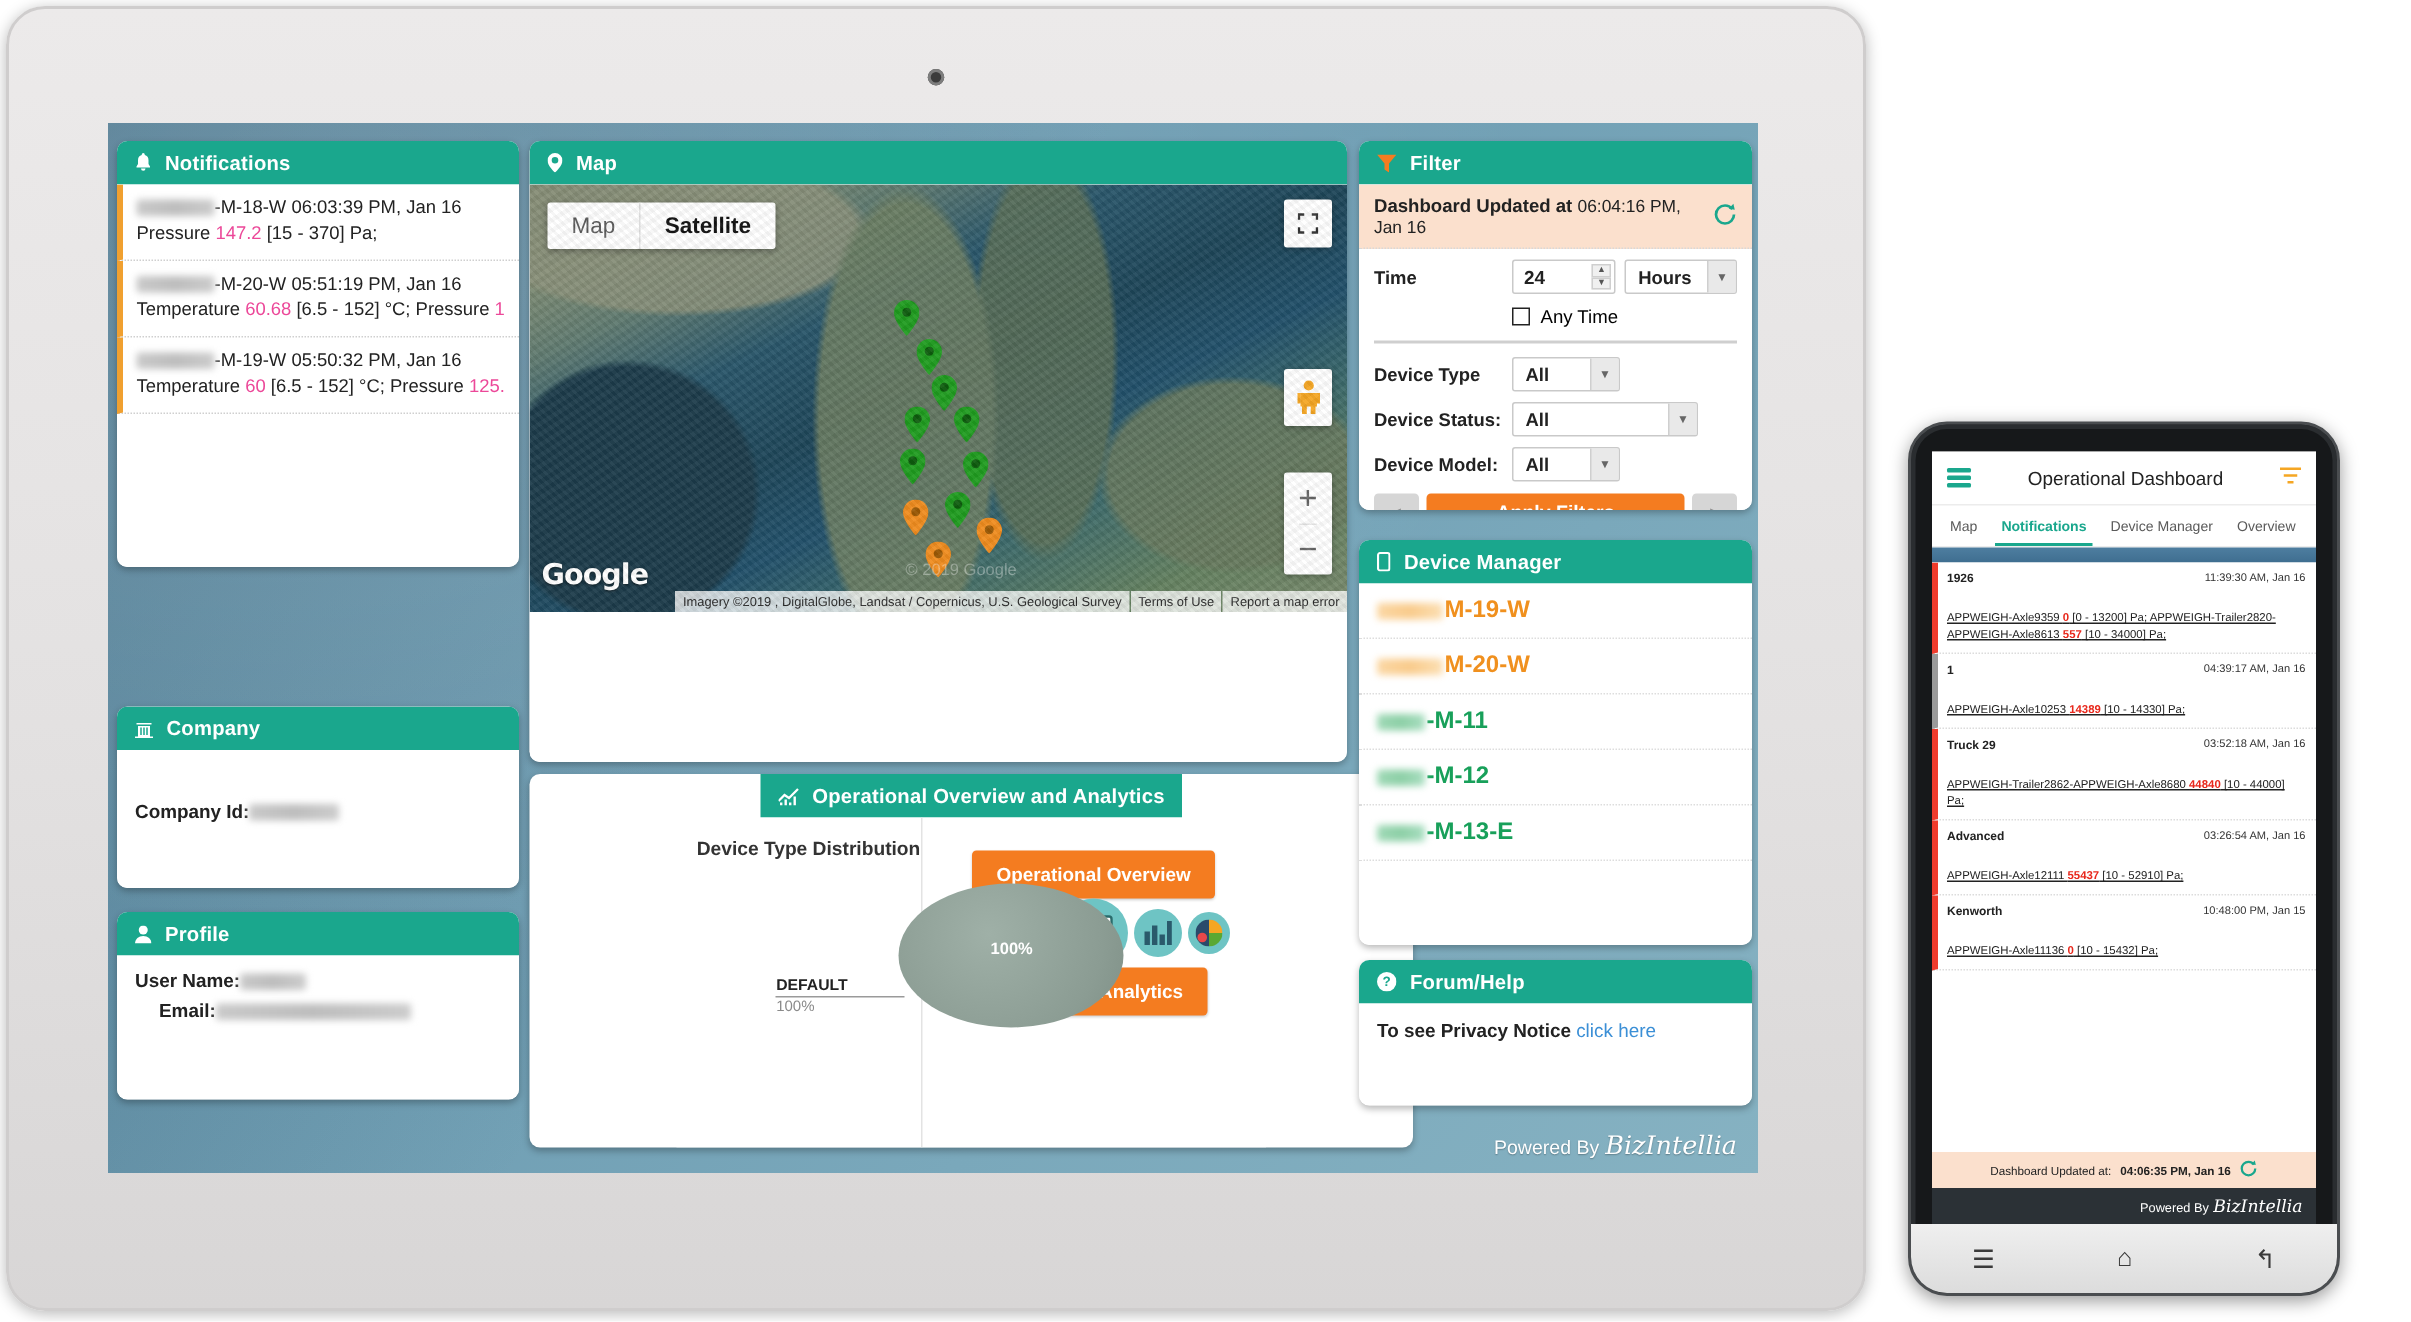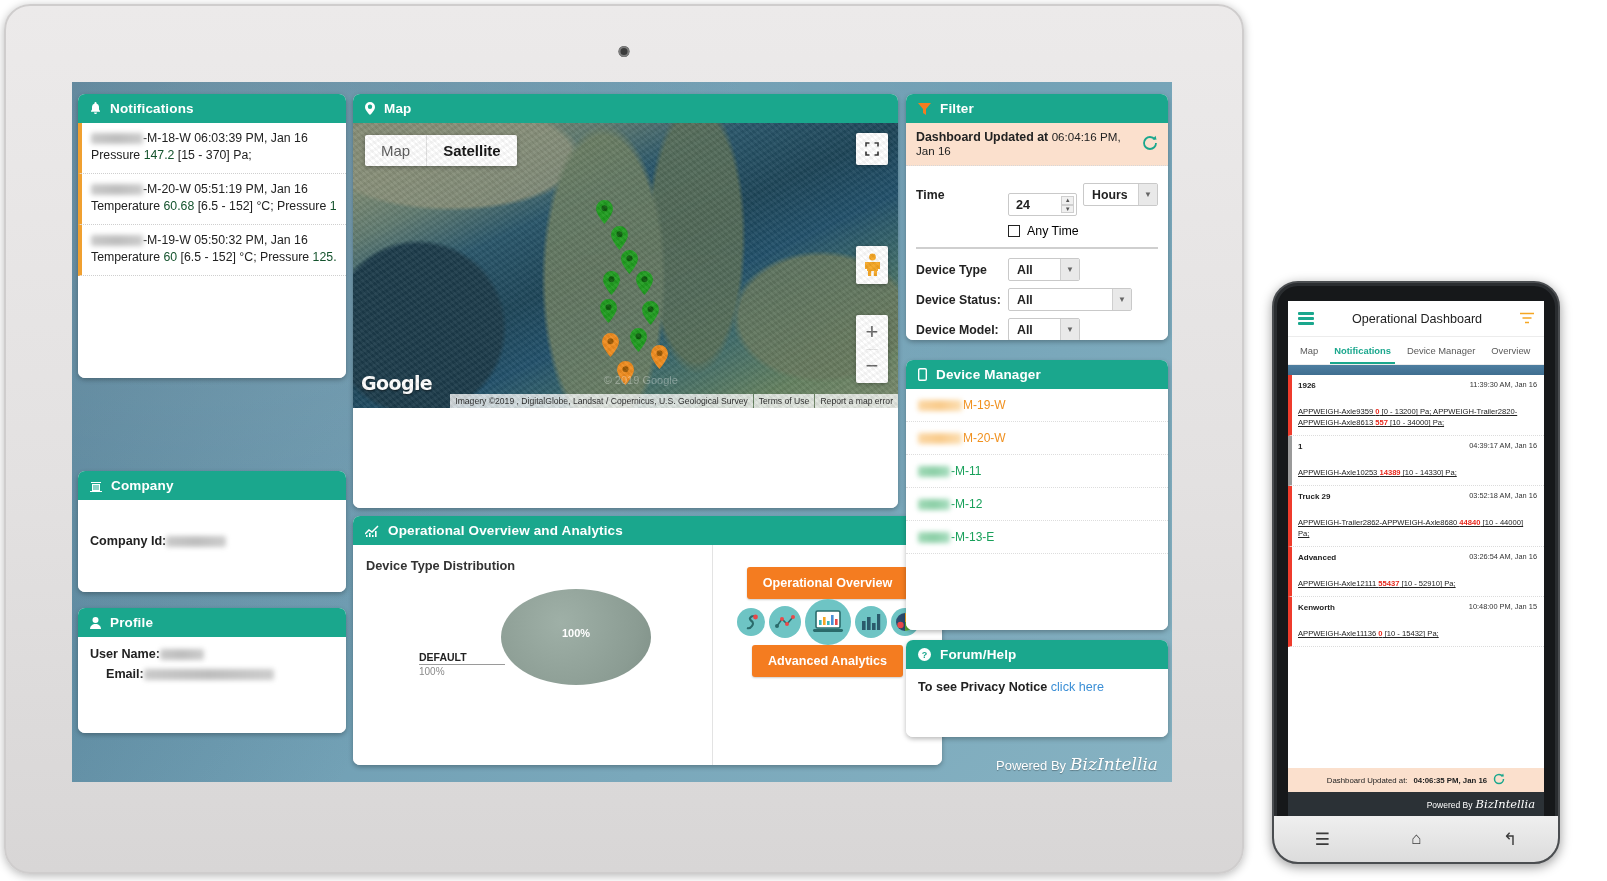--- a/index.html
+++ b/index.html
@@ -68,21 +68,21 @@
     font-size: 12.3px; color: #222; line-height: 1.42;
   }
   .blur {
     display:inline-block; vertical-align:-2px;
     background: linear-gradient(90deg,#c9c9c9,#bdbdbd,#cccccc);
     filter: blur(2.4px); border-radius: 2px;
     height: 11px;
   }
   .b-md { width: 52px; }
   .b-lg { width: 130px; }
-  .amber { color: #14532d; }
+  .amber { color: #ec4899; }
   .nline2 { white-space: nowrap; overflow: hidden; text-overflow: clip; }
 
   
   .kv { font-size: 12.6px; color: #222; padding: 10px 12px 0 12px; font-weight: bold;}
 
   
   .map-canvas {
     position:absolute; inset:0;
     background:
       radial-gradient(circle at 12% 72%, #1c3b4a 0 16%, rgba(28,59,74,0) 17%),
@@ -169,21 +169,21 @@
     display:flex; align-items:center; justify-content:space-between;
     border-bottom:1px dotted #d8d8d8;
   }
   .upd-bar b { font-weight:bold; }
   .upd-bar .t { font-weight:normal; font-size:11.6px; }
   .frow { display:flex; align-items:center; padding:7px 10px 0 10px; font-size:12.3px; }
   .flab { font-weight:bold; color:#222; width:92px; flex:none; }
   .fnum {
     width:72px; height:23px; border:1px solid #c9c9c9; border-radius:2px; background:#fff;
     display:flex; align-items:center; font-size:12.6px; font-weight:bold; padding-left:7px;
-    position:relative; color:#222;margin-top:20px;
+    position:relative; color:#222;
   }
   .spin { position:absolute; right:2px; top:2px; bottom:2px; width:13px;
      display:flex; flex-direction:column; }
   .spin i { flex:1; background:#f0f0f0; border:1px solid #cfcfcf; font-style:normal;
      font-size:6px; display:flex; align-items:center; justify-content:center; color:#555; }
   .fsel {
     height:23px; border:1px solid #c9c9c9; border-radius:2px; background:#fff;
     display:flex; align-items:center; justify-content:space-between;
     font-size:12.3px; padding-left:8px; color:#222; font-weight:bold;
   }
@@ -192,21 +192,21 @@
   .chkrow { display:flex; align-items:center; gap:7px; padding:8px 0 0 102px; font-size:12.4px;}
   .chk { width:12px; height:12px; border:1.6px solid #222; background:#fff; }
   .hr { height:2px; background:#cfcfcf; margin:9px 10px 2px 10px; }
   .apply-row { display:flex; gap:5px; padding:8px 10px 9px 10px; align-items:center; }
   .arrow-btn { width:30px; height:25px; background:#d6d6d6; color:#8e8e8e; font-size:12px;
      display:flex; align-items:center; justify-content:center; border-radius:3px; }
   .apply-btn { flex:1; height:25px; background:#f47c20; color:#fff; font-weight:bold;
      font-size:13px; display:flex; align-items:center; justify-content:center; border-radius:3px; }
 
   
-  .dev-row { border-bottom:1px dotted #ddd; padding:9px 12px; font-size:12px; font-weight:normal; }
+  .dev-row { border-bottom:1px dotted #ddd; padding:9px 12px; font-size:16px; font-weight:bold; }
   .dev-row.g { color:#18a05a; }
   .dev-row.o { color:#f0901e; }
   .dev-row .blur { margin-right:1px; }
   .blur-g { background:linear-gradient(90deg,#9fd9b6,#8ccfa6,#a8dec0); }
   .blur-o { background:linear-gradient(90deg,#fbd7a4,#f9cb8b,#fcdfb3); }
 
   
   .help-txt { padding:11px 12px; font-size:12.6px; font-weight:bold; color:#222; }
   .help-txt a { color:#3b8fd6; font-weight:normal; text-decoration:none; }
 
@@ -439,21 +439,21 @@
             <div class="glogo">Google</div>
             <div class="gattr">
               <div class="seg">Imagery ©2019 , DigitalGlobe, Landsat / Copernicus, U.S. Geological Survey</div>
               <div class="seg">Terms of Use</div>
               <div class="seg">Report a map error</div>
             </div>
           </div>
         </div>
       </div>
 
-      <div class="card" style="left:281px; top:434px; width:589px; height:249px;">
+      <div class="card" style="left:281px; top:434px; width:589px; height:249px;align-items:center;">
         <div class="card-head">
           <span class="hicon">
             <svg width="14" height="12" viewBox="0 0 14 12">
                 <path fill="none" stroke="#fff" stroke-width="1.5" d="M0 9l4-4 3 2 6-6"></path>
                 <path fill="#fff" d="M1 10h1.6v2H1zm3 -2h1.6v4H4zm3 2h1.6v2H7zm3 -4h1.6v6H10z"></path>
               </svg>
           </span>
           <span>Operational Overview and Analytics</span>
         </div>
         <div class="card-body" style="display:flex;">

